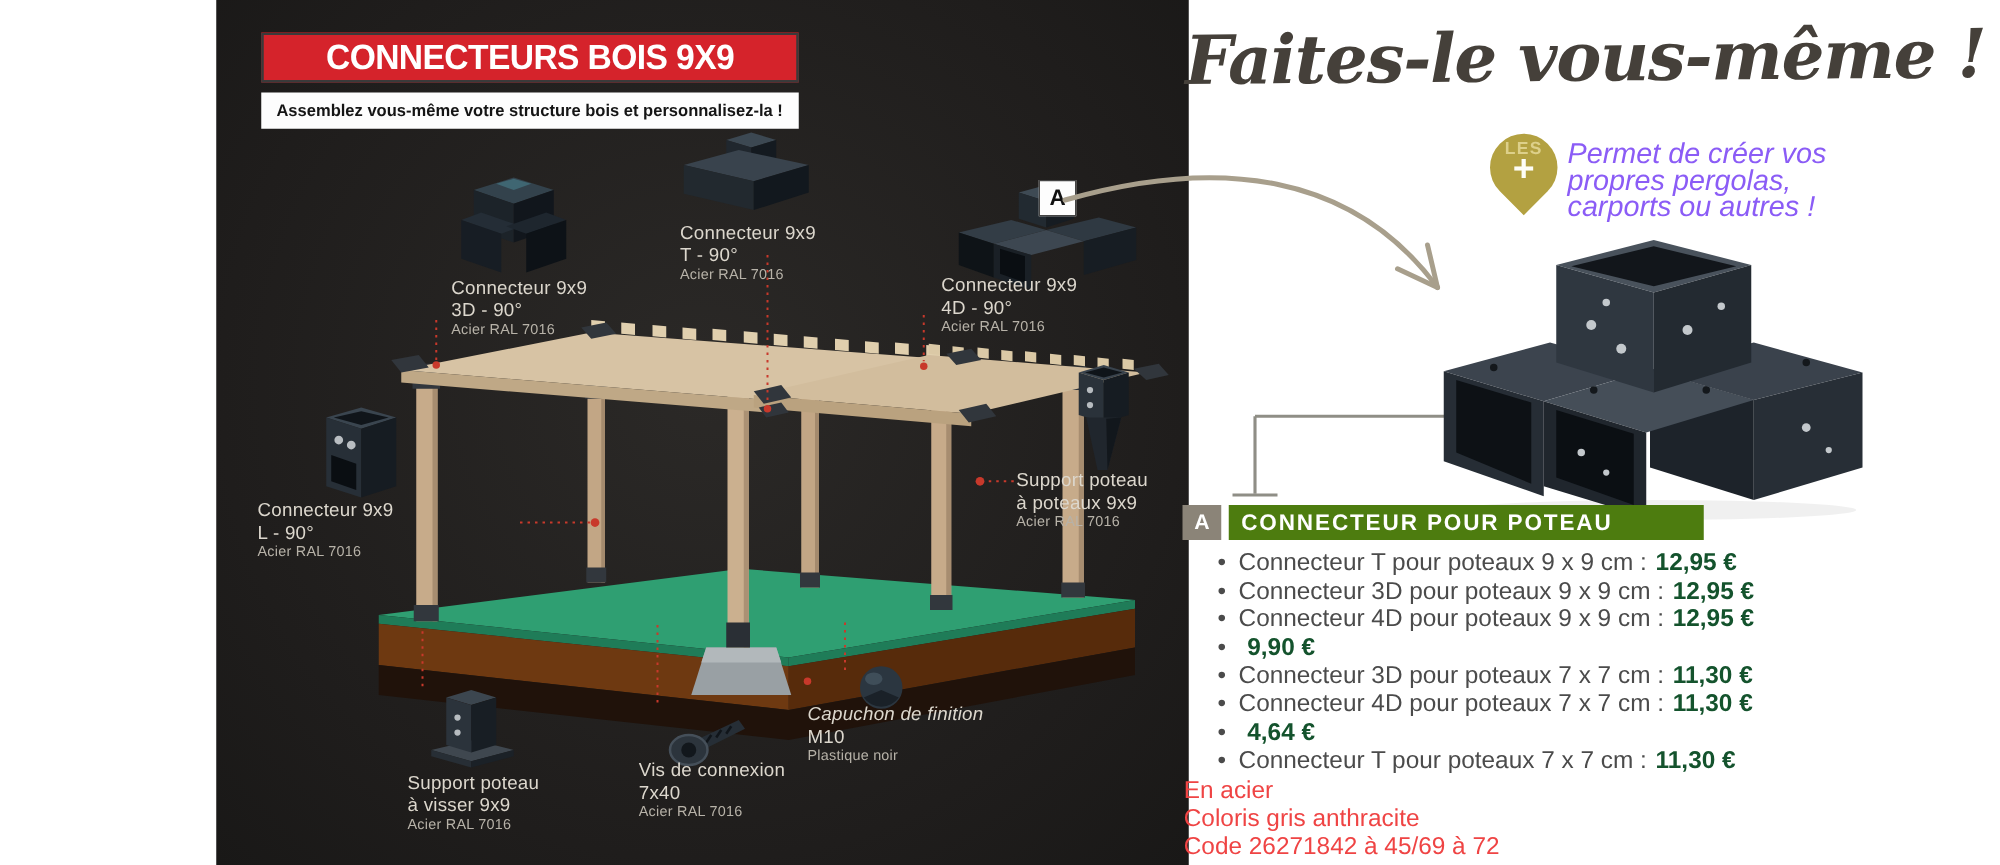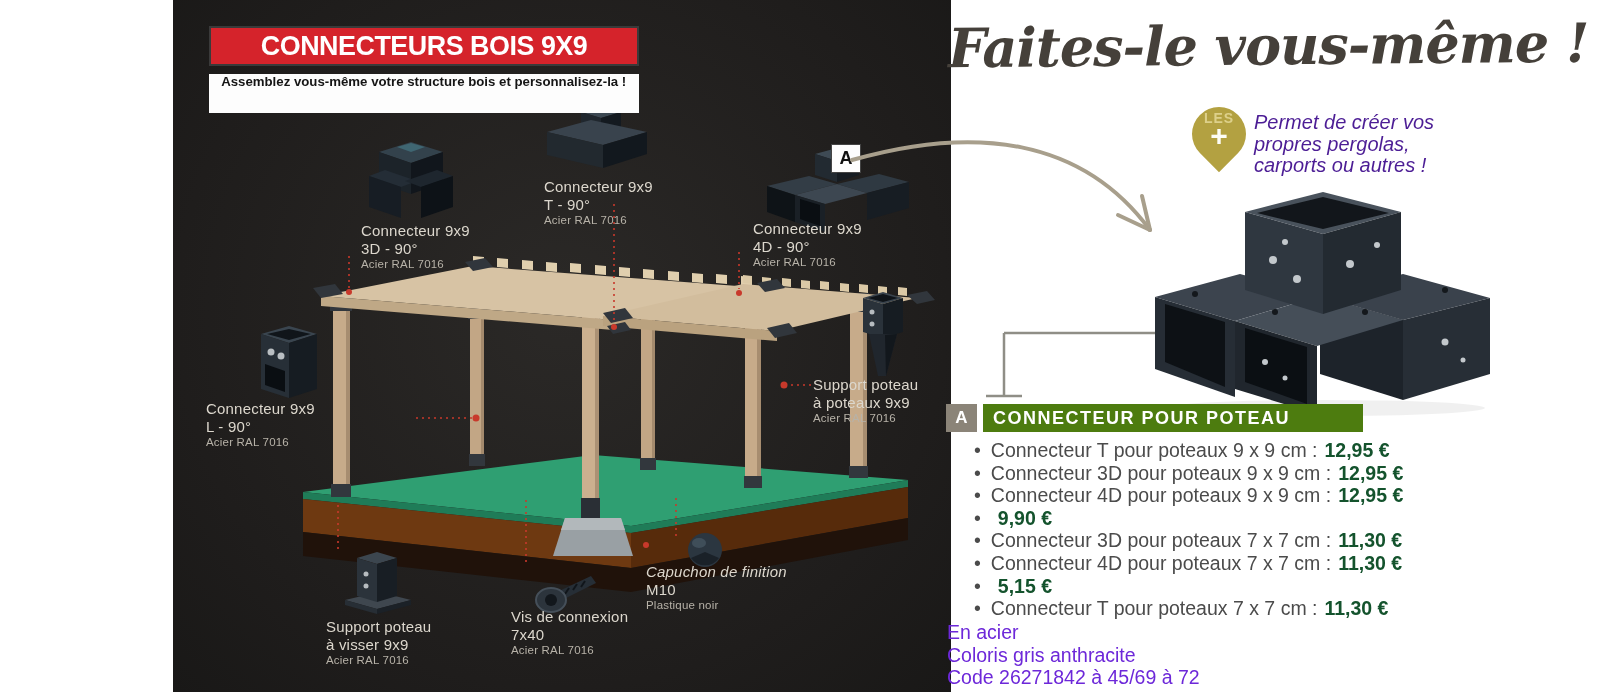--- a/index.html
+++ b/index.html
@@ -9,22 +9,22 @@
 
   
   #dark-panel{position:absolute;left:173px;top:0;width:778px;height:692px;
       background:radial-gradient(ellipse at 50% 45%, #2b2927 0%, #1f1d1c 70%, #191817 100%);}
   #scene{position:absolute;left:0;top:0;}
 
   #title-banner{position:absolute;left:36px;top:26px;width:430px;height:40px;background:#d5232b;
       display:flex;align-items:center;justify-content:center;box-shadow:0 0 0 2px #3a3a3a inset;}
   #title-banner span{color:#fff;font-weight:700;font-size:28px;letter-spacing:-.5px;
       transform:scaleX(.96);white-space:nowrap;}
-  #subtitle-banner{position:absolute;left:36px;top:74px;width:430px;height:39px;background:#fdfdfd;
-      display:flex;align-items:flex-start;justify-content:center;}
+  #subtitle-banner{position:absolute;left:36px;top:74px;width:430px;height:29px;background:#fdfdfd;
+      display:flex;align-items:center;justify-content:center;}
   #subtitle-banner span{color:#151515;font-weight:700;font-size:13.5px;white-space:nowrap;transform:scaleX(.98);}
 
   #suki-box{position:absolute;left:580px;top:25px;width:160px;height:80px;background:#fdfdfd;
       display:flex;align-items:center;justify-content:center;}
   #suki-box .suki{color:#d7252b;font-weight:700;font-size:47px;letter-spacing:-2px;line-height:1;}
   #suki-box .dot{color:#3b3b3b;font-weight:700;font-size:47px;line-height:1;}
 
   .callout{position:absolute;color:#dcd7cd;font-size:15px;line-height:17.5px;font-weight:500;letter-spacing:.2px;}
   .callout .l3{display:block;font-size:11.5px;line-height:13px;color:#b7b2a8;margin-top:1px;}
   .callout .l1,.callout .l2{display:block;}
@@ -39,36 +39,36 @@
       font-family:"DejaVu Serif",serif;font-style:italic;font-weight:700;
       font-size:54px;color:#45403a;letter-spacing:-1px;transform:rotate(-.5deg);white-space:nowrap;}
 
   #pin-badge{position:absolute;left:1192px;top:107px;width:54px;height:54px;background:#b3a141;
       border-radius:50% 50% 50% 0;transform:rotate(-45deg);}
   #pin-inner{position:absolute;inset:0;transform:rotate(45deg);display:flex;flex-direction:column;
       align-items:center;justify-content:flex-start;}
   #pin-inner .les{color:#ddd08a;font-weight:700;font-size:14px;letter-spacing:1px;margin-top:3px;}
   #pin-inner .plus{color:#fdfdf6;font-weight:700;font-size:30px;line-height:24px;margin-top:-2px;}
 
-  #benefit{position:absolute;left:1254px;top:112px;font-style:italic;font-size:20px;
-      line-height:21.5px;color:#4c1d95;font-weight:500;}
+  #benefit{position:absolute;left:1254px;top:112px;font-style:italic;font-size:23px;
+      line-height:21.5px;color:#8b5cf6;font-weight:500;}
   #benefit span{display:block;}
 
   #section-header{position:absolute;left:946px;top:404px;display:flex;gap:6px;}
   #section-header .a-box{width:31px;height:28px;background:#8b8478;color:#fff;font-weight:700;
       font-size:17px;display:flex;align-items:center;justify-content:center;}
   #section-header .title-box{width:370px;height:28px;background:#4d7c0f;color:#fff;font-weight:700;
       font-size:18px;letter-spacing:1.5px;display:flex;align-items:center;padding-left:10px;white-space:nowrap;}
 
   #price-list{position:absolute;left:974px;top:439px;}
   .price-row{display:flex;align-items:baseline;height:22.6px;font-size:19.5px;color:#4b4b4b;white-space:nowrap;}
   .price-row .bullet::before{content:"•";margin-right:10px;color:#4b4b4b;}
   .price-row .price{color:#14532d;font-weight:700;margin-left:7px;}
 
-  #list-footer{position:absolute;left:947px;top:621px;font-size:19.5px;color:#6d28d9;line-height:22.5px;}
+  #list-footer{position:absolute;left:947px;top:621px;font-size:19.5px;color:#ef4444;line-height:22.5px;}
   #list-footer span{display:block;white-space:nowrap;}
 </style>
 </head>
 <body>
 
 <div id="page">
 
   <div id="dark-panel">
 
     <svg id="scene" width="778" height="692" viewBox="0 0 778 692">
@@ -402,21 +402,21 @@
       <span class="label">Connecteur 3D pour poteaux 7 x 7 cm :</span>
       <span class="price">11,30 €</span>
     </div>
     <div class="price-row">
       <span class="bullet"></span>
       <span class="label">Connecteur 4D pour poteaux 7 x 7 cm :</span>
       <span class="price">11,30 €</span>
     </div>
     <div class="price-row">
       <span class="bullet"></span>
-      <span class="price">5,15 €</span>
+      <span class="price">4,64 €</span>
     </div>
     <div class="price-row">
       <span class="bullet"></span>
       <span class="label">Connecteur T pour poteaux 7 x 7 cm :</span>
       <span class="price">11,30 €</span>
     </div>
   </div>
 
   <div id="list-footer">
     <span>En acier</span>

